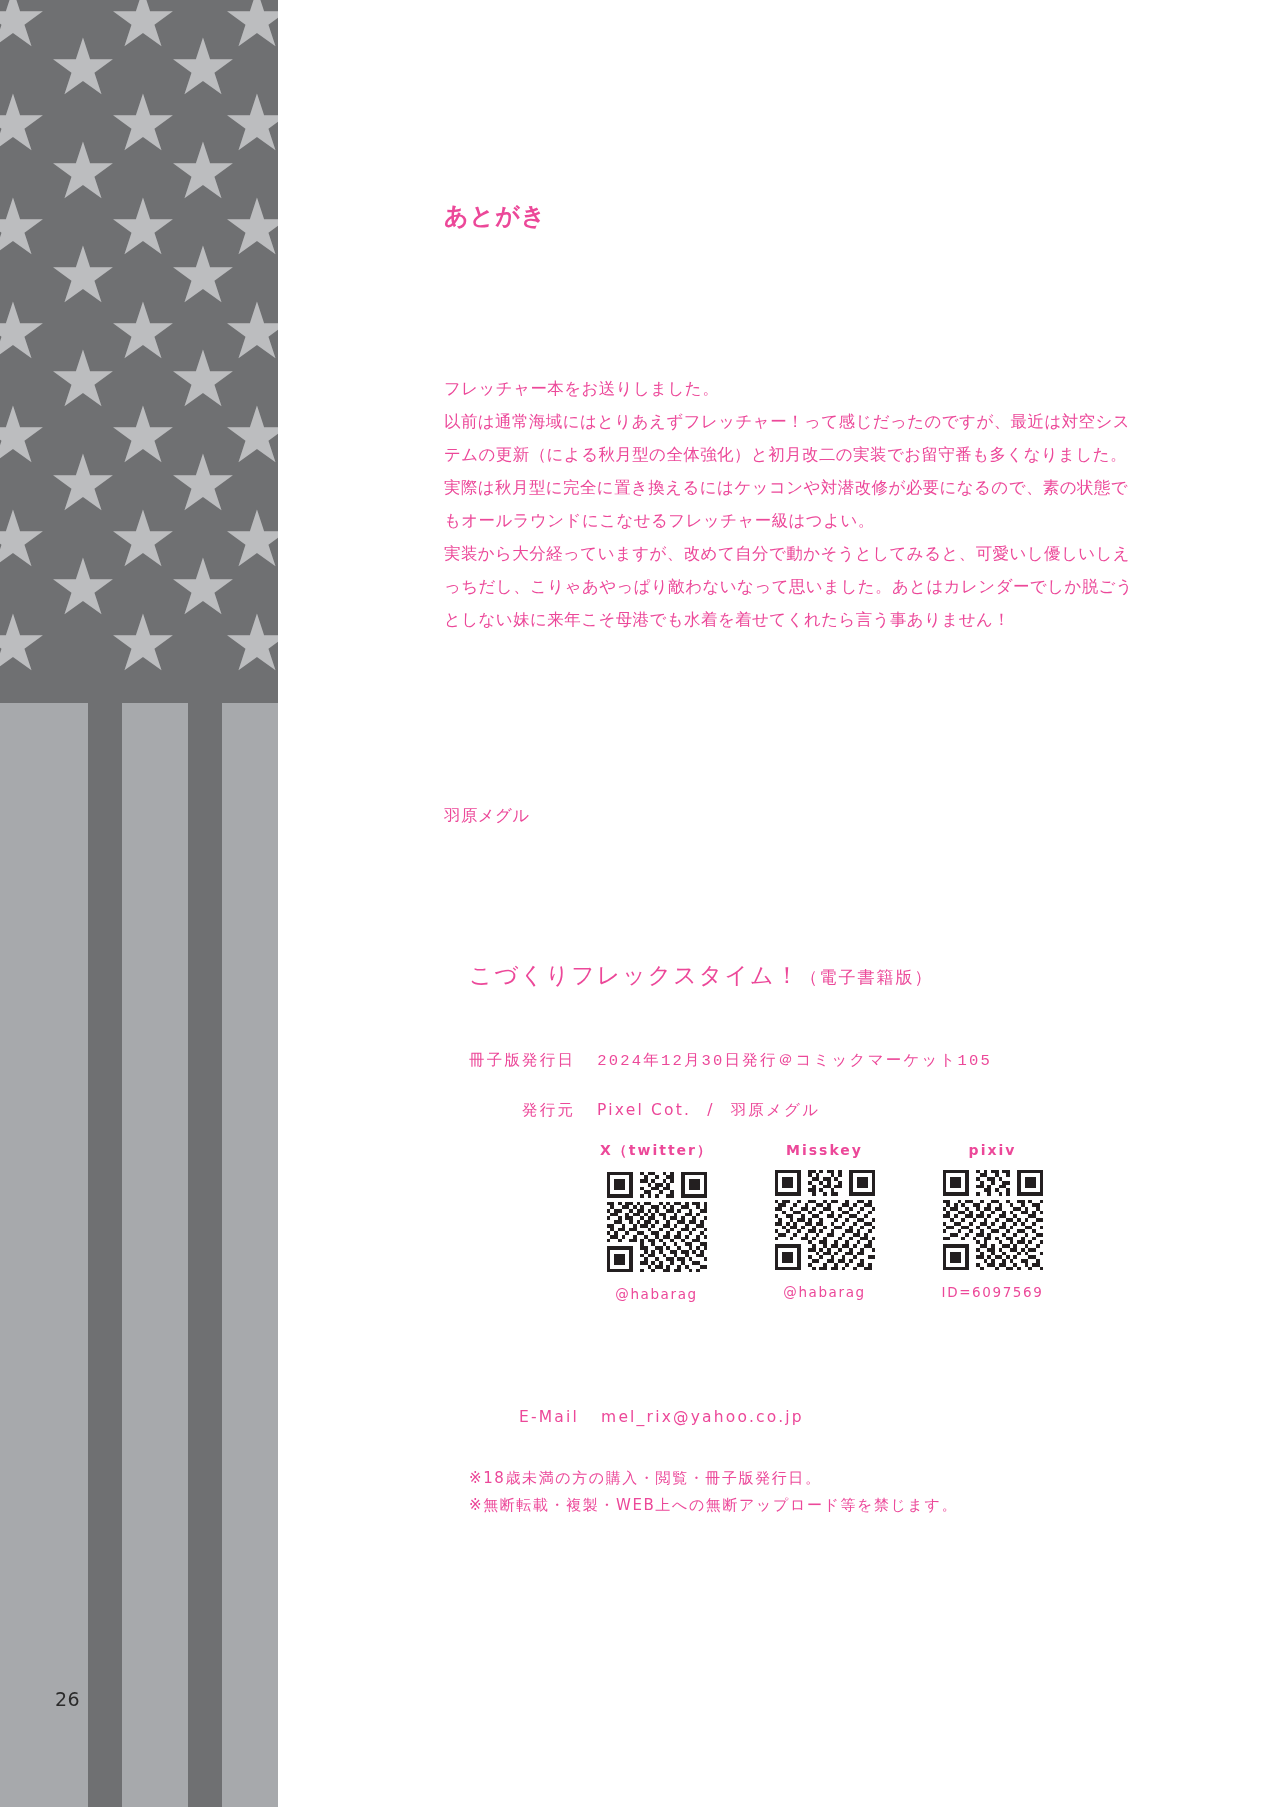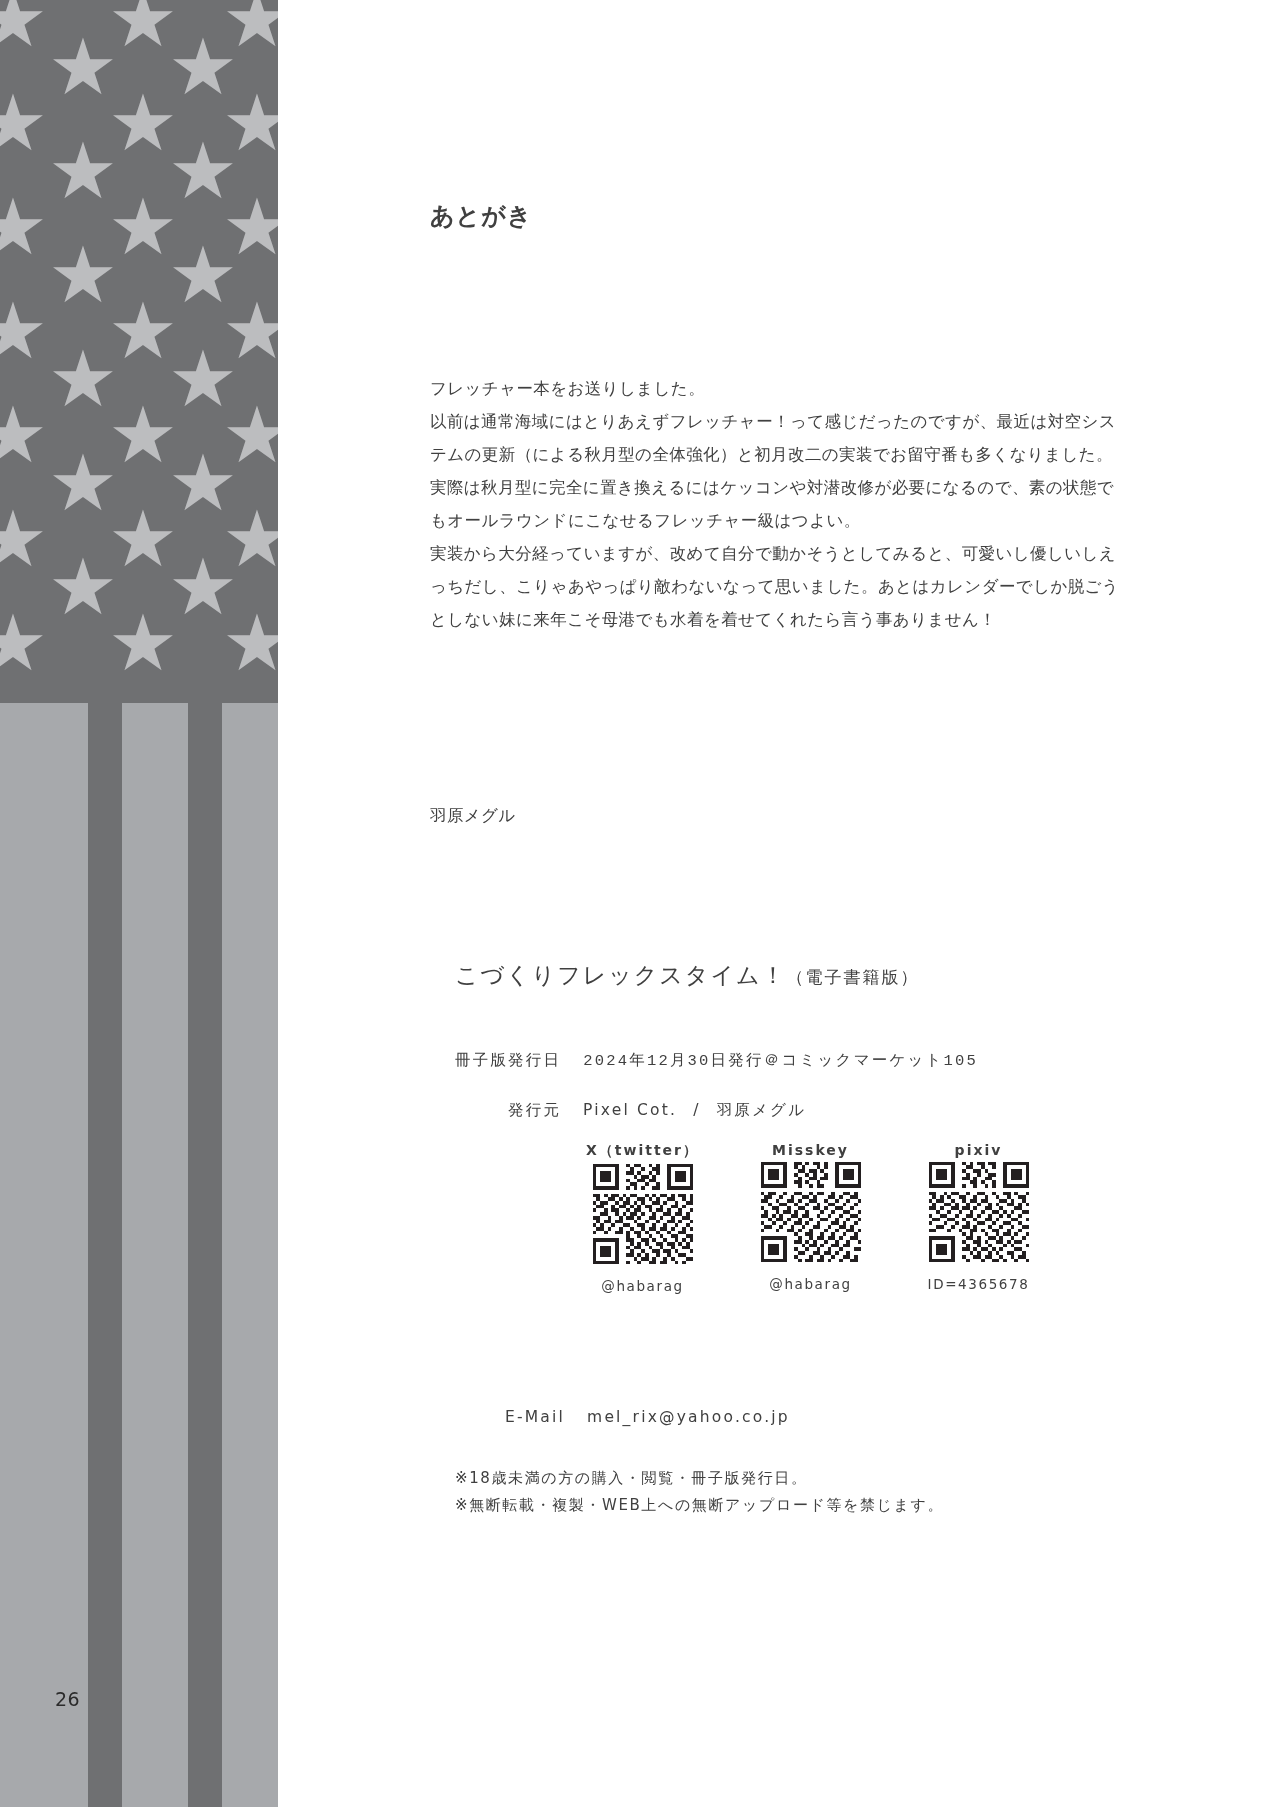--- a/index.html
+++ b/index.html
@@ -62,25 +62,25 @@
     top: 1688px;
     color: #2b2b2b;
     font-size: 19px;
     letter-spacing: 0.5px;
     font-family: "DejaVu Sans", "Liberation Sans", sans-serif;
   }
 
   
   .content {
     position: absolute;
-    left: 430px;
+    left: 444px;
     top: 0;
     width: 720px;
     height: 1683px;
-    color: #404040;
+    color: #ec4899;
   }
 
   .afterword-heading {
     position: absolute;
     left: 0;
     top: 200px;
     font-size: 24px;
     font-weight: bold;
     letter-spacing: 1px;
   }
@@ -149,20 +149,21 @@
     width: 135px;
     text-align: center;
   }
   .qr-item.i0 { left: 0; }
   .qr-item.i1 { left: 168px; }
   .qr-item.i2 { left: 336px; }
   .qr-label {
     font-size: 14px;
     font-weight: bold;
     letter-spacing: 2px;
+    margin-bottom: 8px;
     white-space: nowrap;
   }
   .qr-code {
     width: 108px;
     height: 108px;
     margin: 0 auto;
     background: #ffffff;
   }
   .qr-handle {
     margin-top: 10px;
@@ -844,21 +845,21 @@
                 <rect x="25" y="26" width="2" height="1"></rect>
               <rect x="11" y="27" width="1" height="1"></rect>
                 <rect x="15" y="27" width="1" height="1"></rect>
                 <rect x="18" y="27" width="2" height="1"></rect>
                 <rect x="21" y="27" width="1" height="1"></rect>
                 <rect x="24" y="27" width="1" height="1"></rect>
                 <rect x="27" y="27" width="1" height="1"></rect>
             </g>
           </svg>
         </div>
-        <div class="qr-handle">ID=4365678</div>
+        <div class="qr-handle">ID=6097569</div>
       </div>
 
     </div>
 
     <div class="row email">
       <span class="label">E-Mail</span><span>mel_rix@yahoo.co.jp</span>
     </div>
 
   </div>
 

